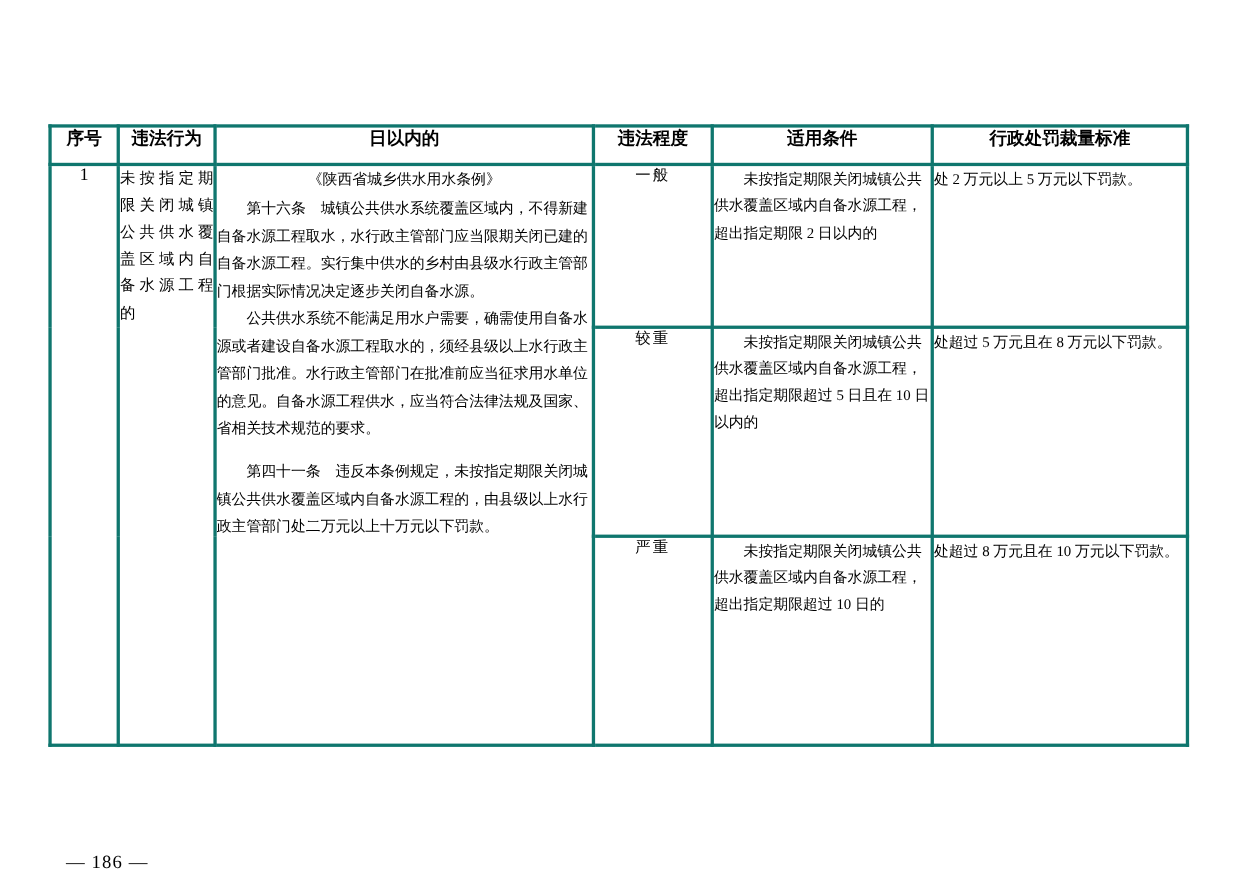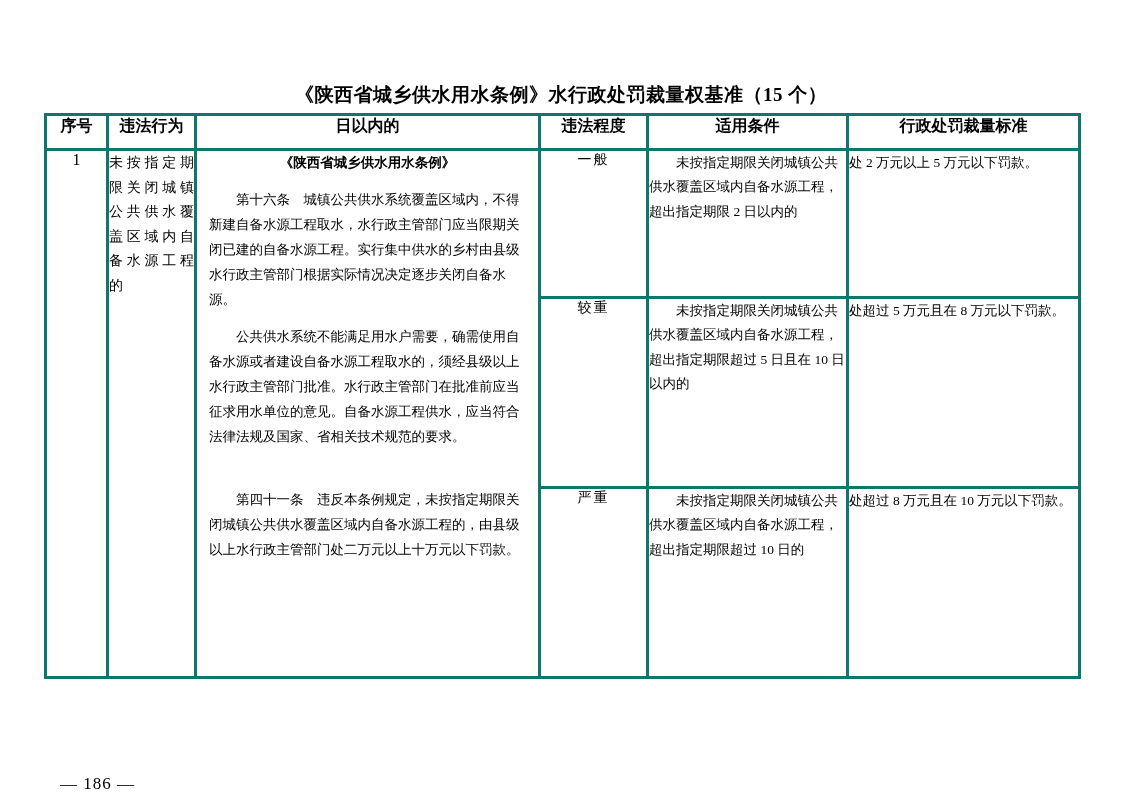--- a/index.html
+++ b/index.html
@@ -94,25 +94,24 @@
   }
   td.cell-std {
     vertical-align: middle;
     font-size: 13.5px;
     line-height: 1.8;
     padding: 6px 8px;
   }
   .basis-head {
     text-align: center;
     margin-bottom: 2px;
-    font-weight: bold;
   }
   .basis-p {
     text-indent: 2em;
-    margin: 12px;
+    margin: 0;
   }
   .basis-gap {
     height: 14px;
   }
   .indent2 {
     text-indent: 2em;
   }
   .row-h1 { height: 148px; }
   .row-h2 { height: 190px; }
   .row-h3 { height: 190px; }
@@ -124,21 +123,20 @@
     font-size: 17px;
     letter-spacing: 1px;
     font-family: "Liberation Serif", "DejaVu Serif", serif;
   }
 </style>
 </head>
 <body>
 
 <div class="page">
 
-  <div class="doc-title">《陕西省城乡供水用水条例》水行政处罚裁量权基准（15 个）</div>
 
   <table class="main">
     <colgroup>
       <col class="col-seq">
       <col class="col-act">
       <col class="col-basis">
       <col class="col-deg">
       <col class="col-cond">
       <col class="col-std">
     </colgroup>

